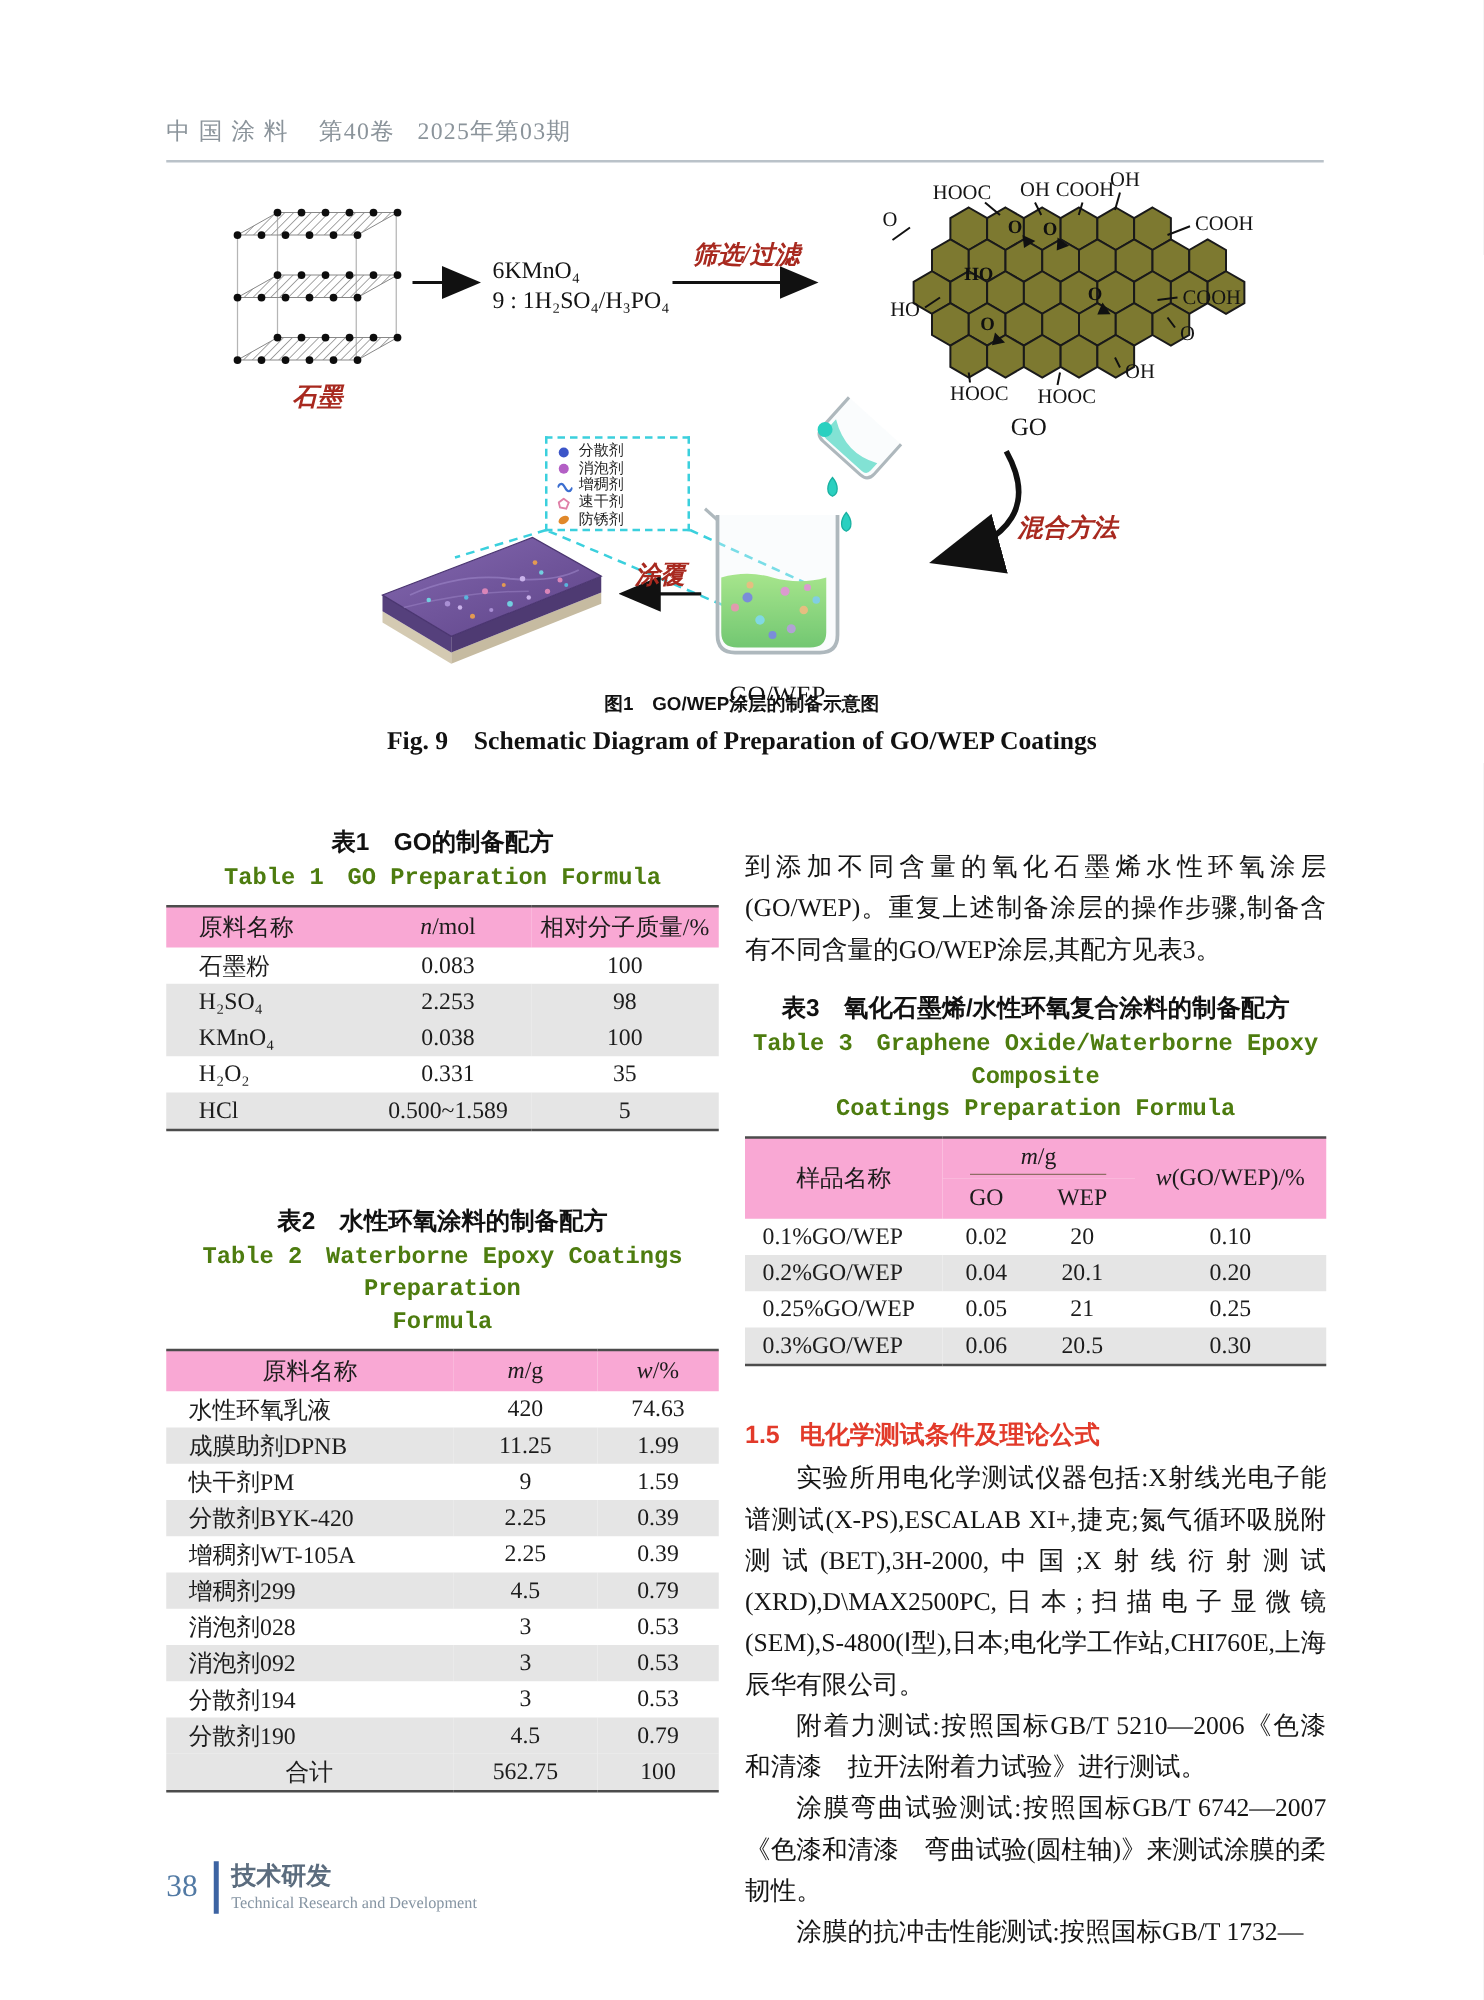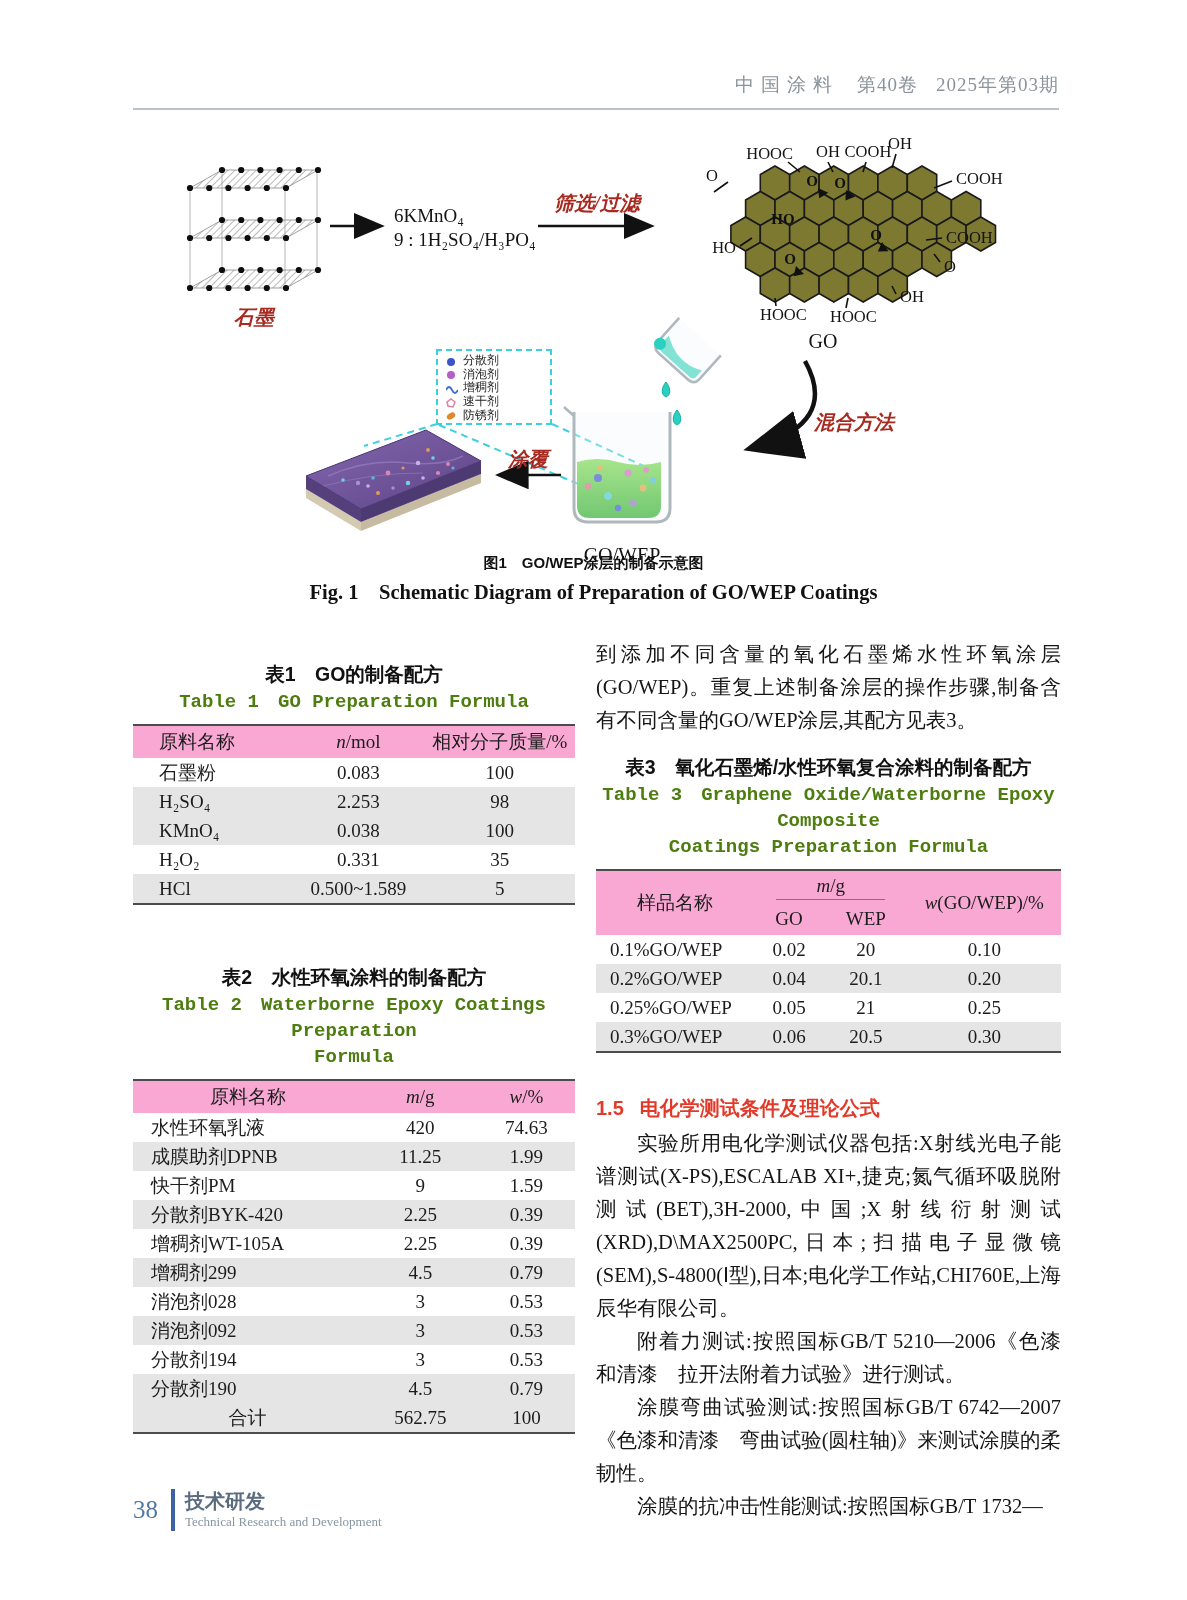--- a/index.html
+++ b/index.html
@@ -1,19 +1,19 @@
 <!DOCTYPE html>
 <html><head>
 <meta charset="utf-8">
 <style>
   html,body{margin:0;padding:0;background:#e8e8e8;}
   .page{position:relative;width:1187px;height:1600px;background:#ffffff;margin:0 auto;
         font-family:"Liberation Serif",serif;color:#1c1c1c;overflow:hidden;}
   
-  .hdr{position:absolute;left:133px;right:128px;top:72px;display:flex;justify-content:flex-end;
+  .hdr{position:absolute;left:133px;right:128px;top:92px;display:flex;justify-content:flex-start;
        align-items:flex-end;font-size:19px;color:#8b949b;padding-bottom:10px;border-bottom:2px solid #bac2c9;}
   .hdr .journal{letter-spacing:7px;}
   .hdr .right span{margin-left:18px;letter-spacing:1px;}
   
   .figure{position:absolute;left:128px;top:128px;width:935px;height:432px;}
   .flab{font-family:"Liberation Serif",serif;font-size:16.5px;fill:#141414;}
   .fchem{font-family:"Liberation Serif",serif;font-size:19px;fill:#141414;}
   .fred{font-family:"Liberation Serif",serif;font-size:20px;fill:#a8291f;font-weight:bold;font-style:italic;}
   .fgo{font-family:"Liberation Serif",serif;font-size:20px;fill:#141414;}
   .fo{font-family:"Liberation Serif",serif;font-size:15px;font-weight:bold;fill:#101010;}
@@ -21,21 +21,21 @@
              padding:3px 0 0 8px;box-sizing:border-box;background:rgba(255,255,255,.75);}
   .legend-item{display:flex;align-items:center;height:13.6px;font-size:12px;color:#222;
                font-family:"Liberation Serif",serif;}
   .legend-item .ic{width:12px;height:10px;margin-right:5px;flex:none;}
   
   .caption{position:absolute;left:0;top:554px;width:100%;text-align:center;}
   .cap-cn{font-family:"Liberation Sans",sans-serif;font-weight:bold;font-size:15px;color:#111;}
   .cap-en{font-family:"Liberation Serif",serif;font-weight:bold;font-size:20.5px;color:#111;margin-top:5px;}
   
   .col-left{position:absolute;left:133px;top:662px;width:442px;}
-  .col-right{position:absolute;left:596px;top:636px;width:465px;}
+  .col-right{position:absolute;left:596px;top:676px;width:465px;}
   .tbl-title{text-align:center;}
   .tt-cn{font-family:"Liberation Sans",sans-serif;font-weight:bold;font-size:19.5px;line-height:24px;color:#111;}
   .tt-en{font-family:Liberation Mono, monospace;font-weight:bold;font-size:19px;line-height:26px;color:#4d7c0f;margin-top:3px;}
   table.ftable{width:100%;border-collapse:collapse;border-top:2.5px solid #4c4c4c;border-bottom:2.5px solid #4c4c4c;
                font-size:19px;margin-top:9px;}
   table.ftable th{font-weight:normal;height:30px;background:#f9a8d4;}
   table.ftable td{height:27px;}
   tr.alt td{background:#e5e5e5;}
   
   .t1 td:first-child,.t1 th:first-child{text-align:left;padding-left:26px;width:36%;}
@@ -333,21 +333,21 @@
           <svg width="12" height="10">
               <ellipse cx="5" cy="5" rx="4.5" ry="3" transform="rotate(-30 5 5)" fill="#e0882a"></ellipse>
             </svg></span>
         <span>防锈剂</span>
       </div>
     </div>
   </div>
 
   <div class="caption">
     <div class="cap-cn">图1　GO/WEP涂层的制备示意图</div>
-    <div class="cap-en">Fig. 1　Schematic Diagram of Preparation of GO/WEP Coatings</div>
+    <div class="cap-en">Fig. 9　Schematic Diagram of Preparation of GO/WEP Coatings</div>
   </div>
 
   <div class="col-left">
 
     <div class="tbl-title">
       <div class="tt-cn">表1　GO的制备配方</div>
       <div class="tt-en">Table 1　GO Preparation Formula</div>
     </div>
     <table class="ftable t1">
       <thead>

